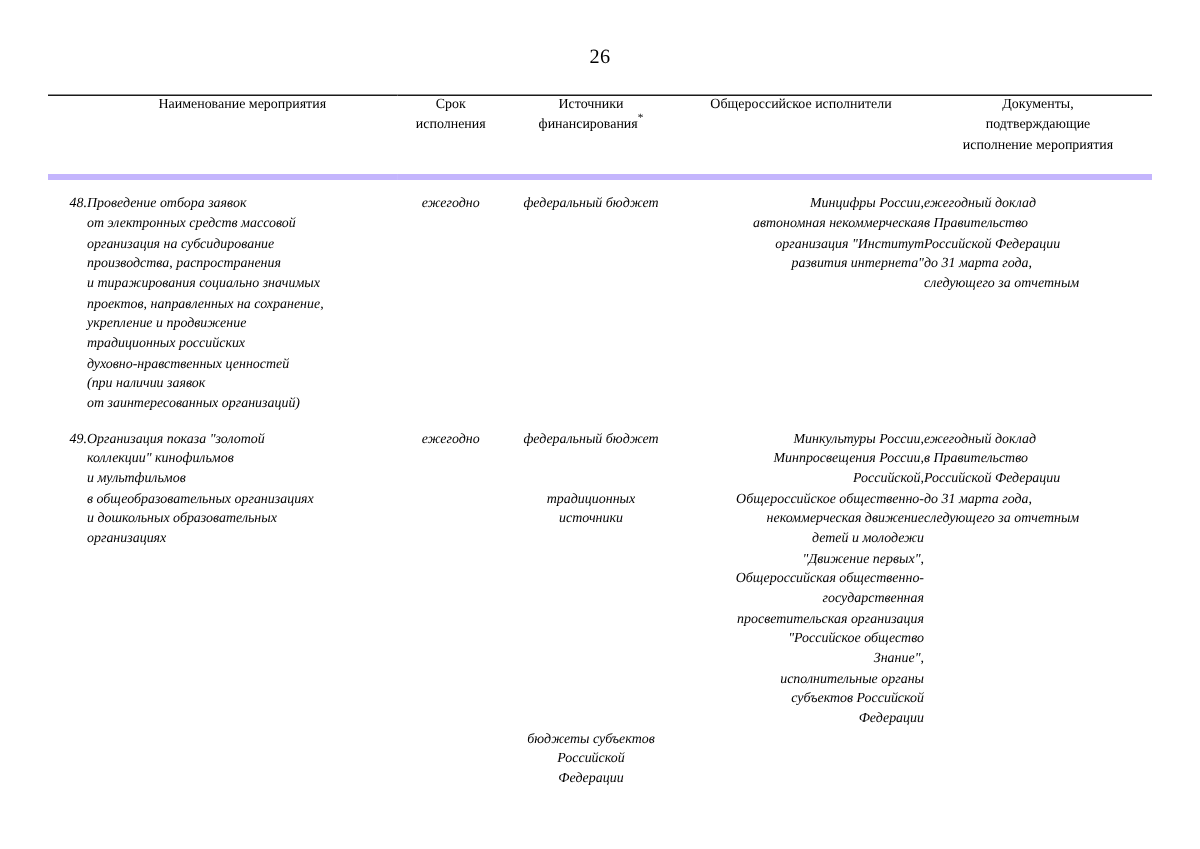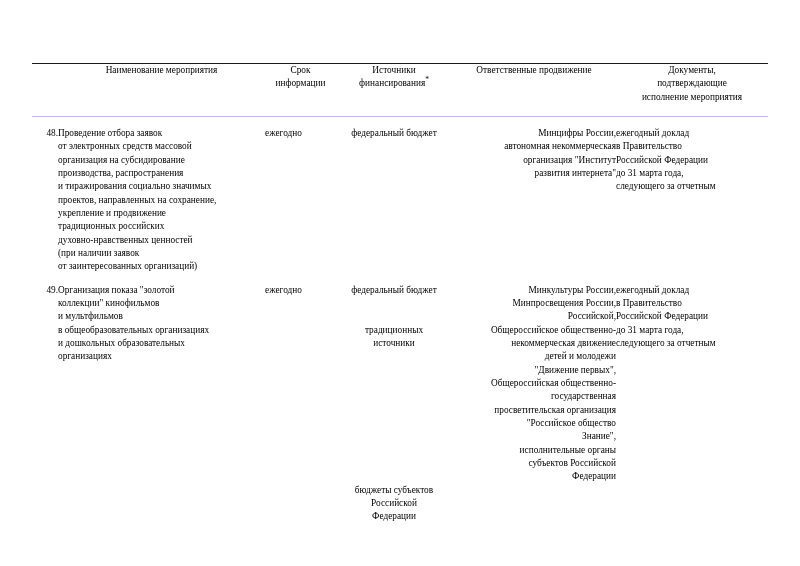--- a/index.html
+++ b/index.html
@@ -62,82 +62,84 @@
     font-size: 9.3px;
     line-height: 1.45;
     padding: 5px 4px 6px 4px;
     vertical-align: middle;
   }
   
   .vl { border-left: 1px solid #1a1a1a; }
 
   thead tr.header-row th {
     border-top: 1px solid #1a1a1a;
-    border-bottom: 1px solid #c4b5fd;
+    border-bottom: 4px solid #c4b5fd;
     height: 52px;
   }
 
   tbody td {
     padding: 0 4px;
     font-size: 9.3px;
     line-height: 1.435;
+    font-style: italic;
   }
   tbody tr.spacer-row td { height: 10px; }
 
   .num-cell {
     text-align: right;
     padding-right: 5px;
     white-space: nowrap;
   }
   .name-cell { text-align: left; padding-left: 7px; margin-top: 24px; }
-  .term-cell { text-align: left; }
+  .term-cell { text-align: center; }
   .src-cell  { text-align: center; }
   .resp-cell { text-align: right; padding-left: 8px; }
   .docs-cell { text-align: left; padding-left: 9px; margin-left: 34px; }
 
   .lines > div { white-space: pre; }
   .lines > div.blank { visibility: hidden; }
 
   sup.asterisk {
     font-size: 7.5px;
     vertical-align: super;
     line-height: 0;
   }
   .bottom-pad { height: 40px; }
 </style>
 </head>
 <body>
 
 <div class="page">
 
+  <div class="page-number">26</div>
 
   <div class="table-wrap">
     <table class="doc-table">
       <colgroup>
         <col class="c-num">
         <col class="c-name">
         <col class="c-term">
         <col class="c-src">
         <col class="c-resp">
         <col class="c-docs">
       </colgroup>
 
       <thead>
         <tr class="header-row">
           <th></th>
           <th>Наименование мероприятия</th>
           <th class="vl">
             <div>Срок</div>
-            <div>информации</div>
+            <div>исполнения</div>
           </th>
           <th class="vl">
             <div>Источники</div>
             <div><span>финансирования</span><sup class="asterisk">*</sup></div>
           </th>
-          <th class="vl">Ответственные продвижение</th>
+          <th class="vl">Общероссийское исполнители</th>
           <th class="vl">
             <div>Документы,</div>
             <div>подтверждающие</div>
             <div>исполнение мероприятия</div>
           </th>
         </tr>
       </thead>
 
       <tbody>
         <tr class="spacer-row">

